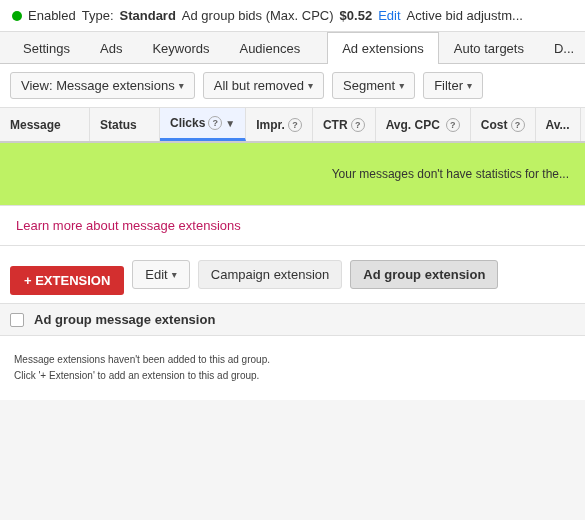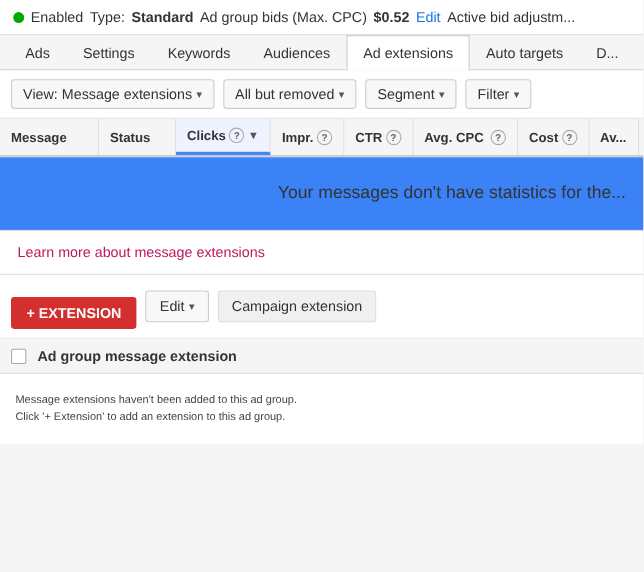--- a/index.html
+++ b/index.html
@@ -49,20 +49,21 @@
       border-bottom: none;
       margin-bottom: -1px;
       background: transparent;
       color: #333;
       white-space: nowrap;
     }
     .nav-tab.active {
       background: #fff;
       border-color: #ccc;
       border-bottom-color: #fff;
+      margin-left: 12px;
     }
 
     
     .toolbar {
       background: #fff;
       padding: 8px 10px;
       display: flex;
       align-items: flex-end;
       gap: 8px;
       border-bottom: 1px solid #e0e0e0;
@@ -112,24 +113,24 @@
       border: 1px solid #aaa;
       border-radius: 50%;
       font-size: 9px;
       color: #666;
       cursor: pointer;
     }
     .sort-arrow { font-size: 10px; color: #555; }
 
     
     .empty-state {
-      background: #3b82f6;
+      background: #bef264;
       padding: 24px 16px;
       text-align: right;
-      font-size: 16px;
+      font-size: 12px;
       color: #333;
       border-bottom: 1px solid #e0e0e0;
       min-height: 60px;
     }
 
     
     .link-row {
       background: #fff;
       padding: 12px 16px;
       border-bottom: 1px solid #e0e0e0;
@@ -230,22 +231,22 @@
   <span>Enabled</span>
   <span>Type:</span>
   <strong>Standard</strong>
   <span>Ad group bids (Max. CPC)</span>
   <strong>$0.52</strong>
   <a class="edit-link">Edit</a>
   <span>Active bid adjustm...</span>
 </div>
 
 <div class="nav-tabs">
+  <div class="nav-tab">Settings</div>
   <div class="nav-tab">Ads</div>
-  <div class="nav-tab">Settings</div>
   <div class="nav-tab">Keywords</div>
   <div class="nav-tab">Audiences</div>
   <div class="nav-tab active">Ad extensions</div>
   <div class="nav-tab">Auto targets</div>
   <div class="nav-tab">D...</div>
 </div>
 
 <div class="toolbar">
   <button class="dropdown-btn">
     <span>View: Message extensions</span>
@@ -311,20 +312,23 @@
   <button class="add-btn">
     <span>+ EXTENSION</span>
   </button>
   <div class="action-dropdown">
     <span>Edit</span>
     <span class="chevron">▾</span>
   </div>
   <button class="ext-btn">
     <span>Campaign extension</span>
   </button>
+  <button class="ext-btn active-ext">
+    <span>Ad group extension</span>
+  </button>
 </div>
 
 <div class="ext-table">
   <div class="ext-table-header">
     <span class="checkbox-box"></span>
     <span class="col-title">Ad group message extension</span>
   </div>
   <div class="ext-empty">
     <div>Message extensions haven't been added to this ad group.</div>
     <div>Click '+ Extension' to add an extension to this ad group.</div>

